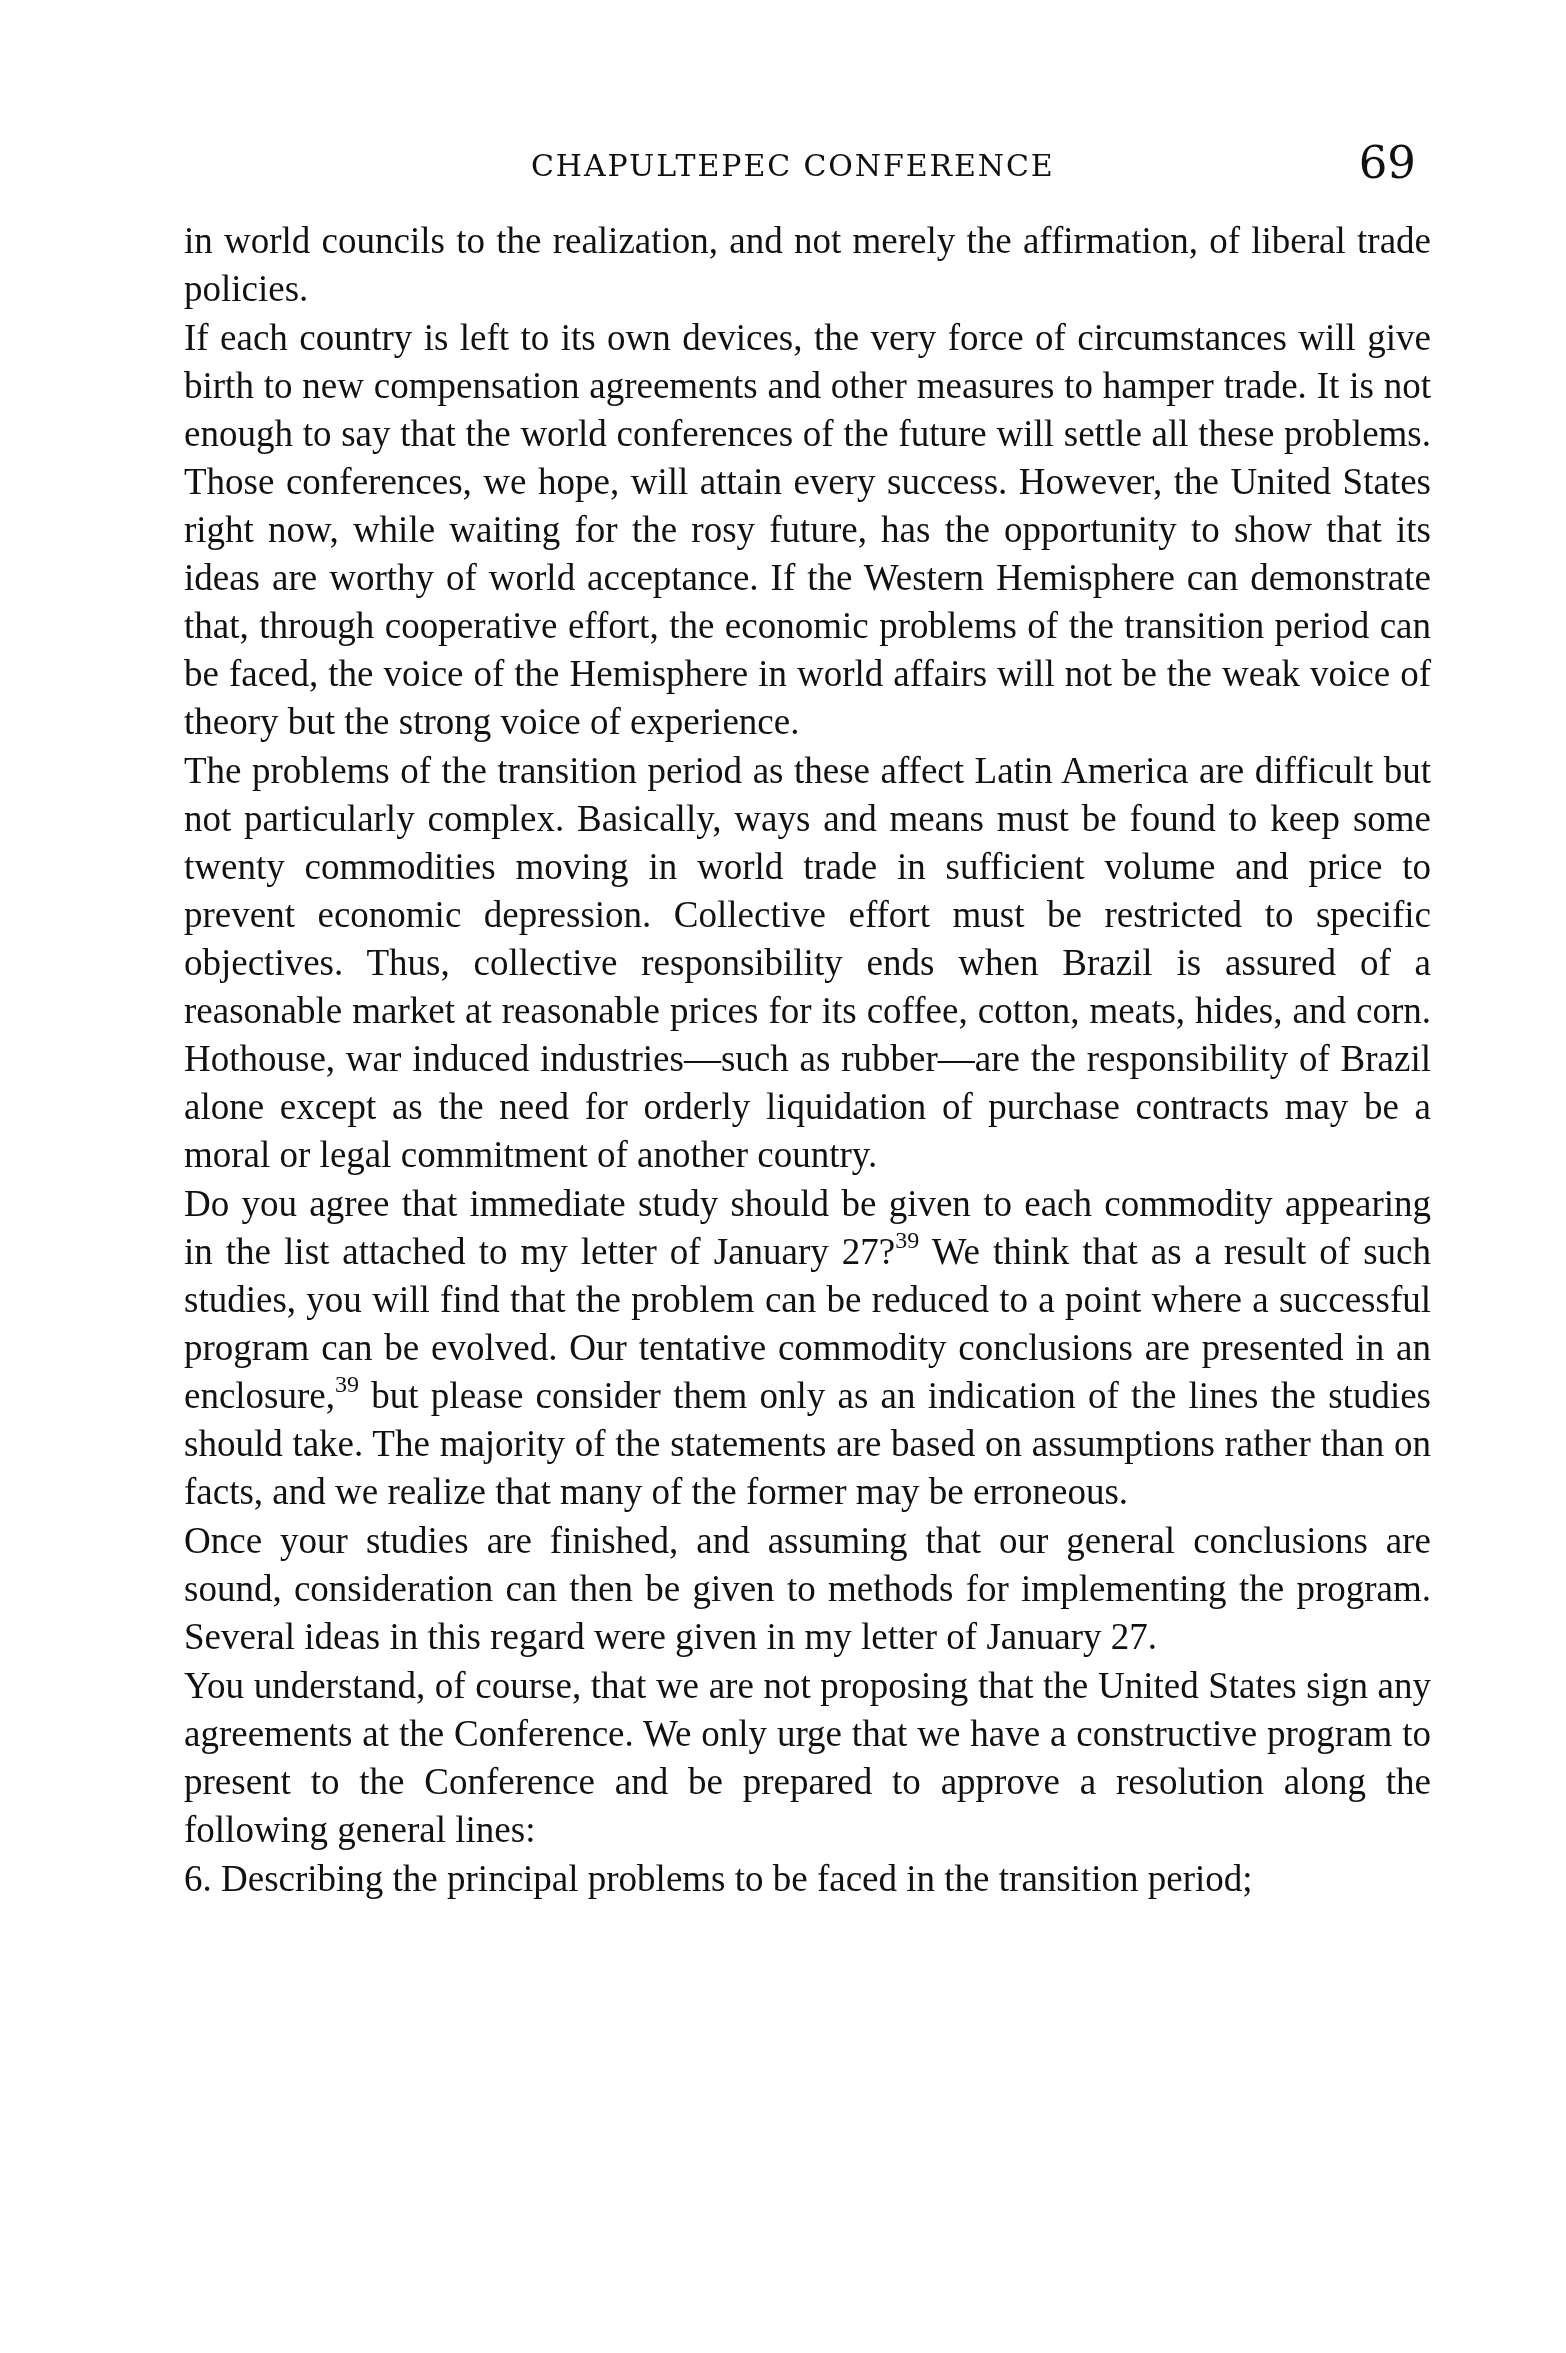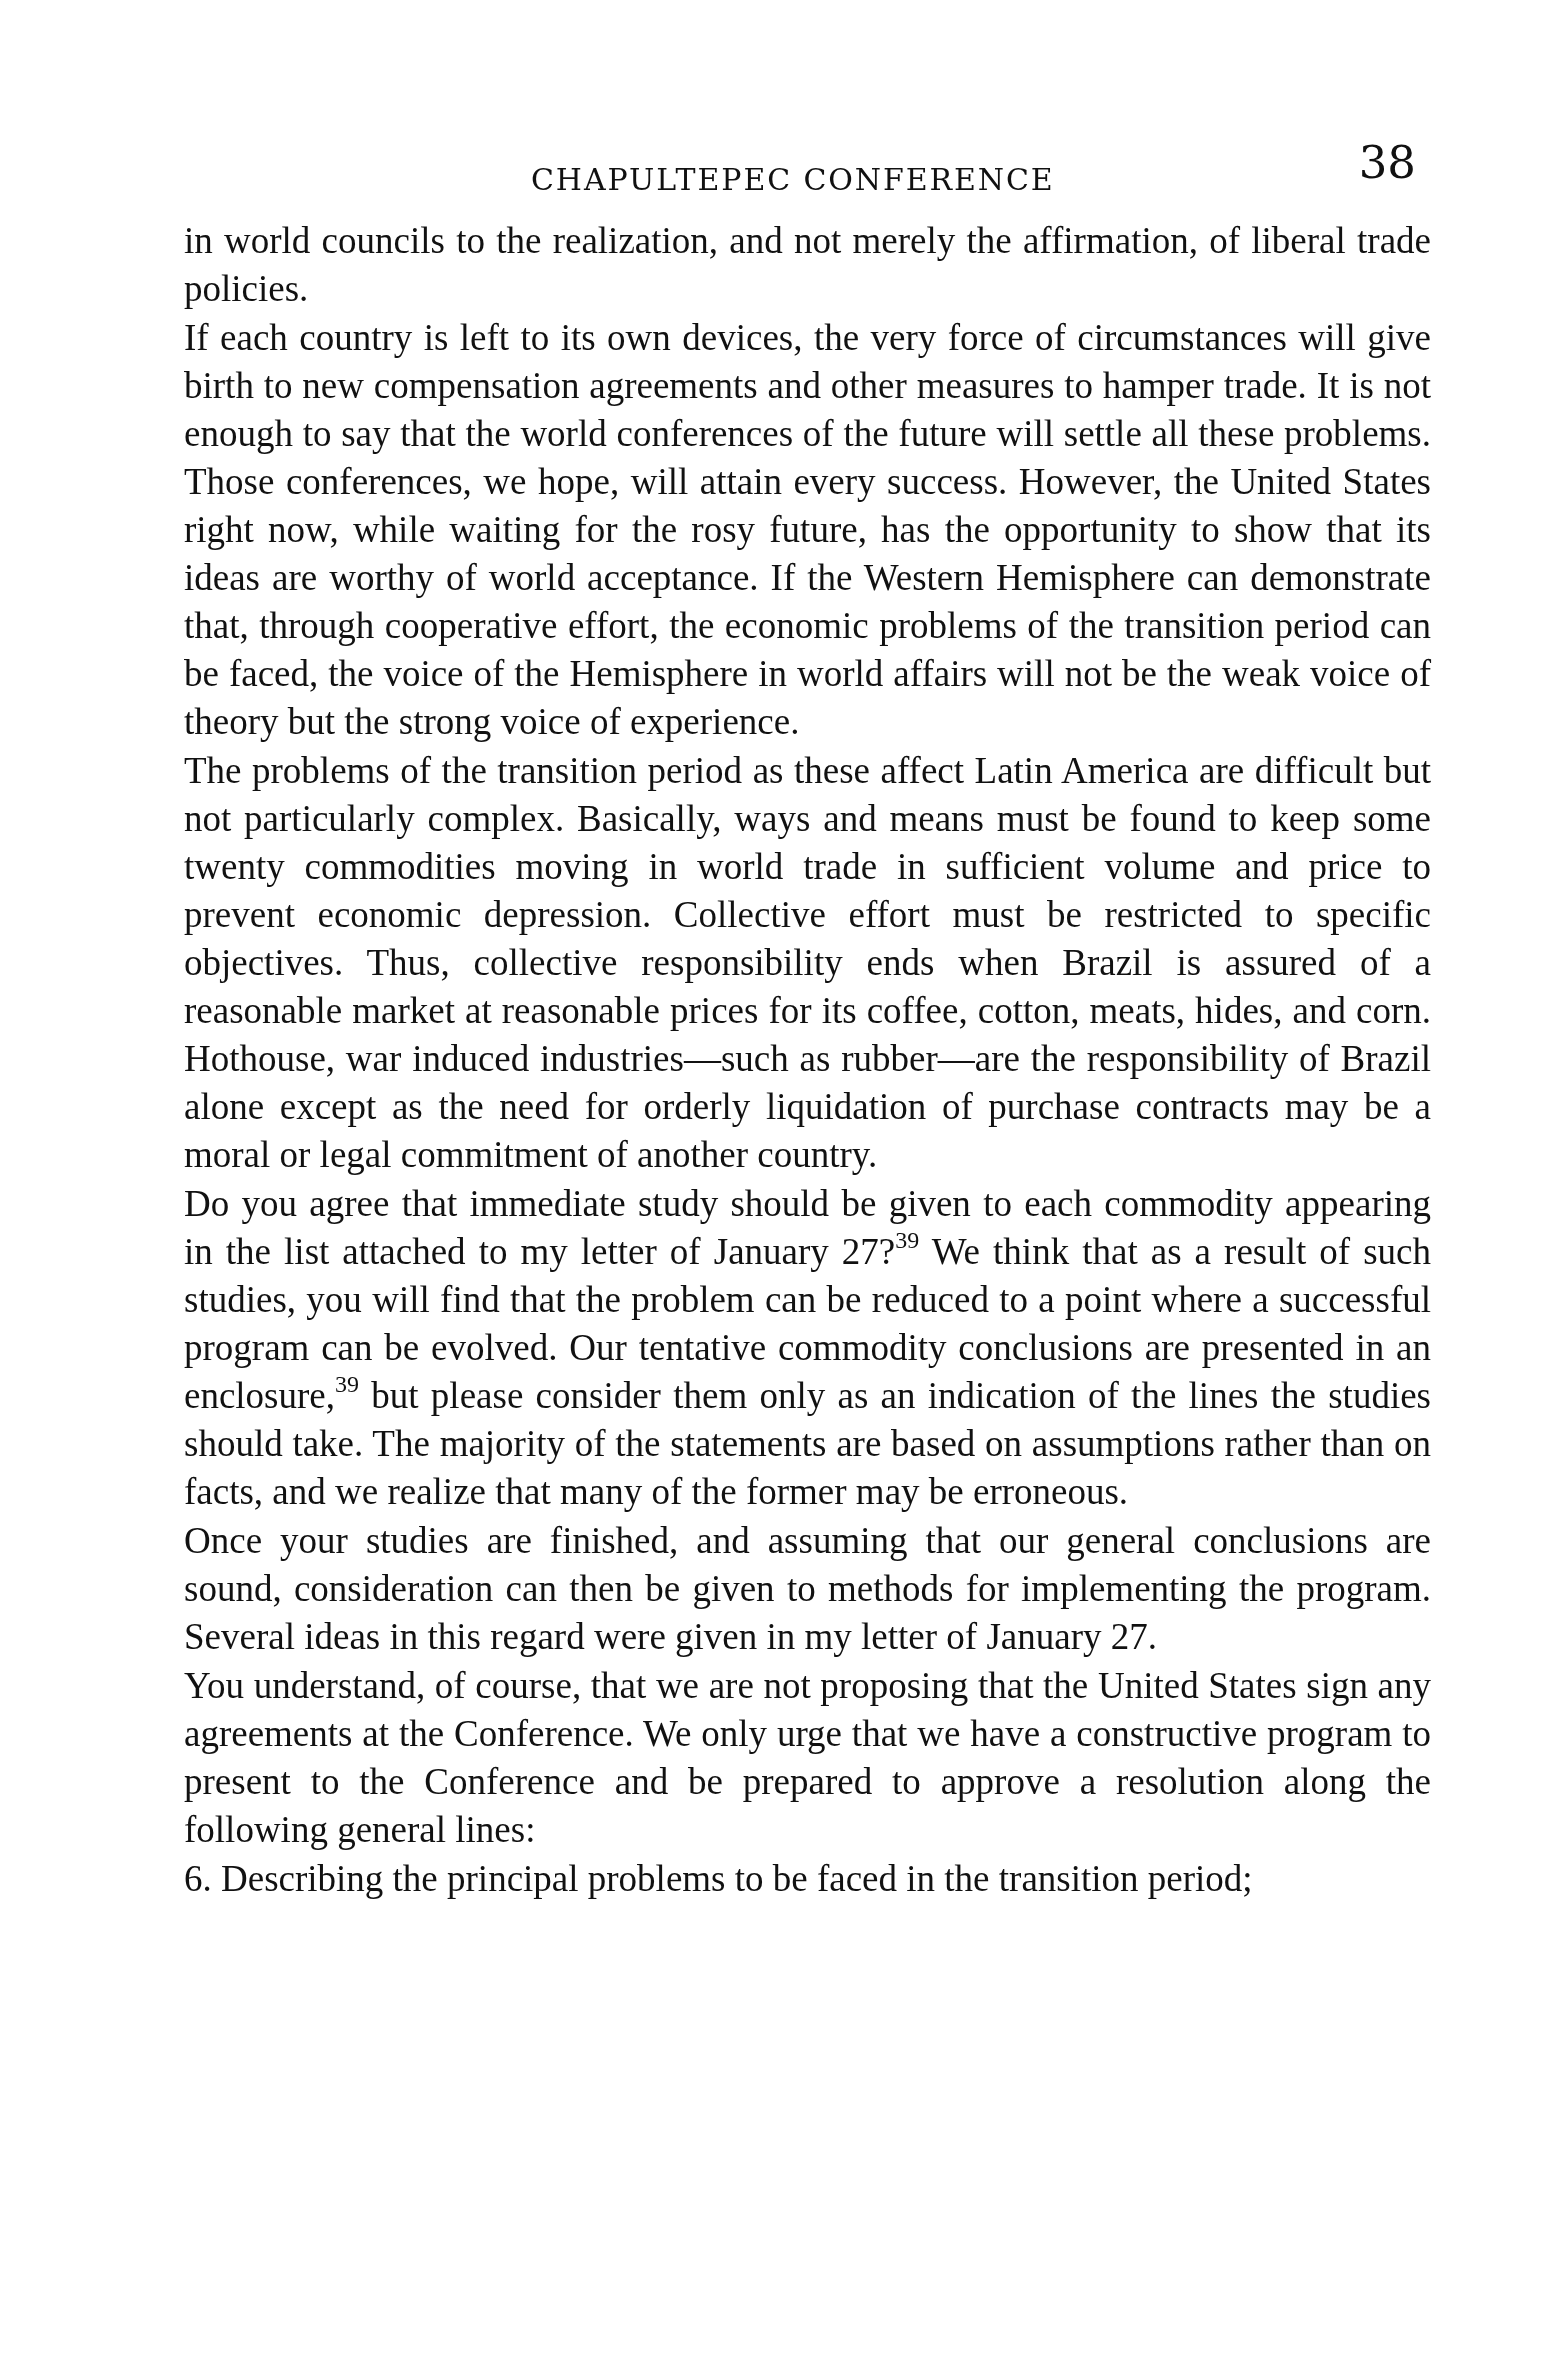--- a/index.html
+++ b/index.html
@@ -1,33 +1,33 @@
 <!DOCTYPE html>
 <html style="font-size:7.5px"><head>
 <meta charset="utf-8">
 <style>
   html, body { margin: 0; padding: 0; background: #ffffff; }
   body { width: 1567px; height: 2542px; position: relative; overflow: hidden; color: #111; }
   .page { position: absolute; left: 169px; top: 0; width: 1247px; font-family: "Liberation Serif", "DejaVu Serif", serif; }
   .running-head { position: absolute; top: 141px; left: 0; width: 1247px; height: 47px; }
-  .running-title { position: absolute; left: 362px; top: 21px; font-size: 30px; letter-spacing: 1.9px; font-family: "DejaVu Serif", serif; }
+  .running-title { position: absolute; left: 362px; top: 7px; font-size: 30px; letter-spacing: 1.9px; font-family: "DejaVu Serif", serif; }
   .page-number { position: absolute; right: 0; top: -4.7px; font-size: 45px; font-family: "DejaVu Serif", serif; }
   .body-text { position: absolute; top: 217px; left: 15px; width: 1247px; font-size: 37px; line-height: 48px; text-align: justify; }
   .para { margin: 0; text-indent: 0; }
   .para + .para { margin-top: 1px; }
   sup { font-size: 24px; line-height: 0; vertical-align: 16px; }
 </style>
 </head>
 <body>
 
 <div class="page">
 
   <div class="running-head">
     <span class="running-title">CHAPULTEPEC CONFERENCE</span>
-    <span class="page-number">38</span>
+    <span class="page-number">69</span>
   </div>
 
   <div class="body-text">
     <p class="para">in world councils to the realization, and not merely the affirmation, of liberal trade policies.</p>
     <p class="para">If each country is left to its own devices, the very force of circumstances will give birth to new compensation agreements and other measures to hamper trade. It is not enough to say that the world conferences of the future will settle all these problems. Those conferences, we hope, will attain every success. However, the United States right now, while waiting for the rosy future, has the opportunity to show that its ideas are worthy of world acceptance. If the Western Hemisphere can demonstrate that, through cooperative effort, the economic problems of the transition period can be faced, the voice of the Hemisphere in world affairs will not be the weak voice of theory but the strong voice of experience.</p>
     <p class="para">The problems of the transition period as these affect Latin America are difficult but not particularly complex. Basically, ways and means must be found to keep some twenty commodities moving in world trade in sufficient volume and price to prevent economic depression. Collective effort must be restricted to specific objectives. Thus, collective responsibility ends when Brazil is assured of a reasonable market at reasonable prices for its coffee, cotton, meats, hides, and corn. Hothouse, war induced industries—such as rubber—are the responsibility of Brazil alone except as the need for orderly liquidation of purchase contracts may be a moral or legal commitment of another country.</p>
     <p class="para"><span>Do you agree that immediate study should be given to each commodity appearing in the list attached to my letter of January 27?</span><sup>39</sup><span> We think that as a result of such studies, you will find that the problem can be reduced to a point where a successful program can be evolved. Our tentative commodity conclusions are presented in an enclosure,</span><sup>39</sup><span> but please consider them only as an indication of the lines the studies should take. The majority of the statements are based on assumptions rather than on facts, and we realize that many of the former may be erroneous.</span></p>
     <p class="para">Once your studies are finished, and assuming that our general conclusions are sound, consideration can then be given to methods for implementing the program. Several ideas in this regard were given in my letter of January 27.</p>
     <p class="para">You understand, of course, that we are not proposing that the United States sign any agreements at the Conference. We only urge that we have a constructive program to present to the Conference and be prepared to approve a resolution along the following general lines:</p>
     <p class="para">6. Describing the principal problems to be faced in the transition period;</p>

